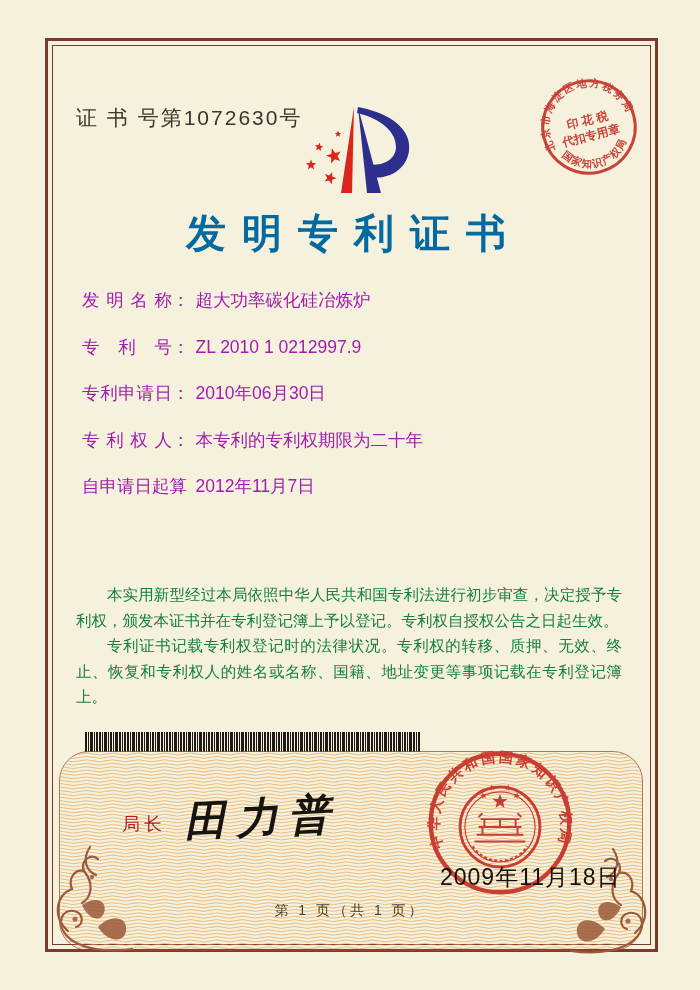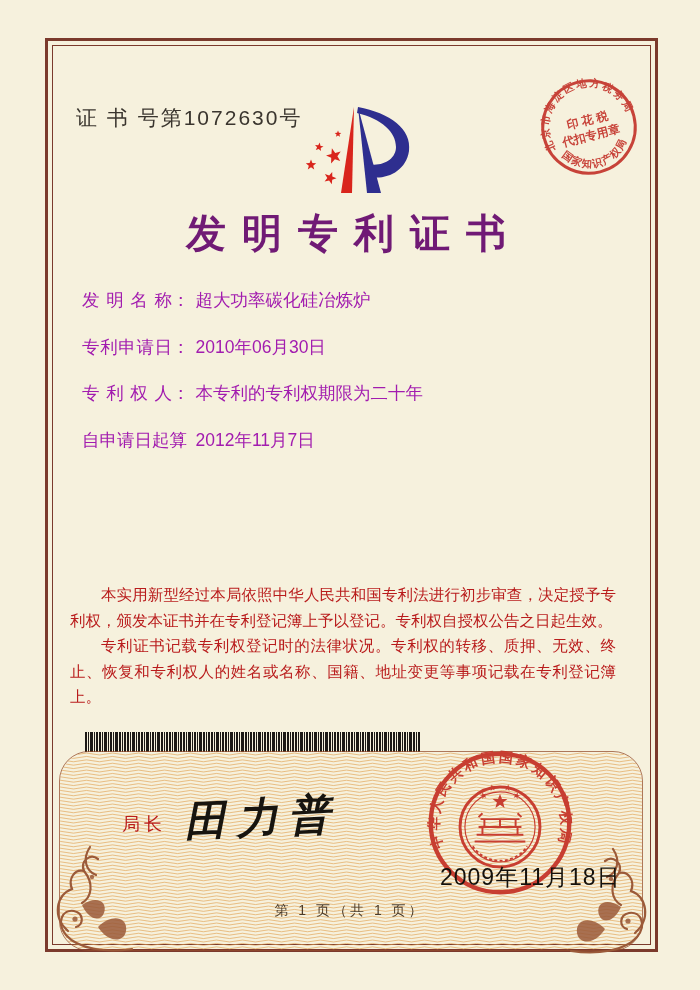--- a/index.html
+++ b/index.html
@@ -17,29 +17,29 @@
   .cert-no{position:absolute; left:76px; top:104px; font-size:21px;
     letter-spacing:2px; color:#3a352e;}
 
   .logo{position:absolute; left:286px; top:100px; width:148px; height:108px;}
 
   .tax-stamp{position:absolute; left:530px; top:68px; width:118px; height:118px;
     transform:rotate(-14deg); opacity:.92;}
 
   .title{position:absolute; left:0; top:206px; width:100%; text-align:center;
     font-size:40px; font-weight:600; letter-spacing:16px; padding-left:8px;
-    box-sizing:border-box; color:#701a75;}
+    box-sizing:border-box; color:#0369a1;}
 
   .fields{position:absolute; left:82px; top:288px; width:540px;}
   .field{height:20px; margin-bottom:26.5px; font-size:17.5px; white-space:nowrap; color:#a21caf;}
   .field .lbl{display:inline-block; width:90px; text-align:justify; text-align-last:justify; vertical-align:top;}
   .field .sep{display:inline-block; margin-right:6px;}
 
-  .paras{position:absolute; left:70px; top:582px; width:546px;
-    font-size:15.5px; line-height:25.5px; text-align:justify; color:#b91c1c;}
+  .paras{position:absolute; left:76px; top:582px; width:546px;
+    font-size:15.5px; line-height:25.5px; text-align:justify; color:#15803d;}
   .paras p{margin:0; text-indent:2em;}
 
   .barcode{position:absolute; left:85px; top:732px; width:336px; height:20px;}
 
   .guilloche{position:absolute; left:59px; top:751px; width:582px; height:198px;
     border:1px solid rgba(148,77,45,.75); border-radius:30px; overflow:hidden;}
 
   .ornament{position:absolute; width:96px; height:112px; z-index:3;}
   .ornament.left{left:40px; top:843px;}
   .ornament.right{right:37px; top:845px; transform:scaleX(-1);}
@@ -92,20 +92,23 @@
     </text>
     <text x="60" y="57" text-anchor="middle" font-size="12" font-weight="bold" fill="#c4352c">印 花 税</text>
     <text x="60" y="73" text-anchor="middle" font-size="12" font-weight="bold" fill="#c4352c">代扣专用章</text>
   </svg>
 
   <div class="title">发明专利证书</div>
 
   <div class="fields">
     <div class="field">
       <span class="lbl">发明名称</span><span class="sep">：</span><span class="val">超大功率碳化硅冶炼炉</span>
+    </div>
+    <div class="field">
+      <span class="lbl">专利号</span><span class="sep">：</span><span class="val">ZL 2010 1 0212997.9</span>
     </div>
     <div class="field">
       <span class="lbl">专利申请日</span><span class="sep">：</span><span class="val">2010年06月30日</span>
     </div>
     <div class="field">
       <span class="lbl">专利权人</span><span class="sep">：</span><span class="val">本专利的专利权期限为二十年</span>
     </div>
     <div class="field">
       <span class="lbl">自申请日起算</span><span class="sep">：</span><span class="val">2012年11月7日</span>
     </div>

